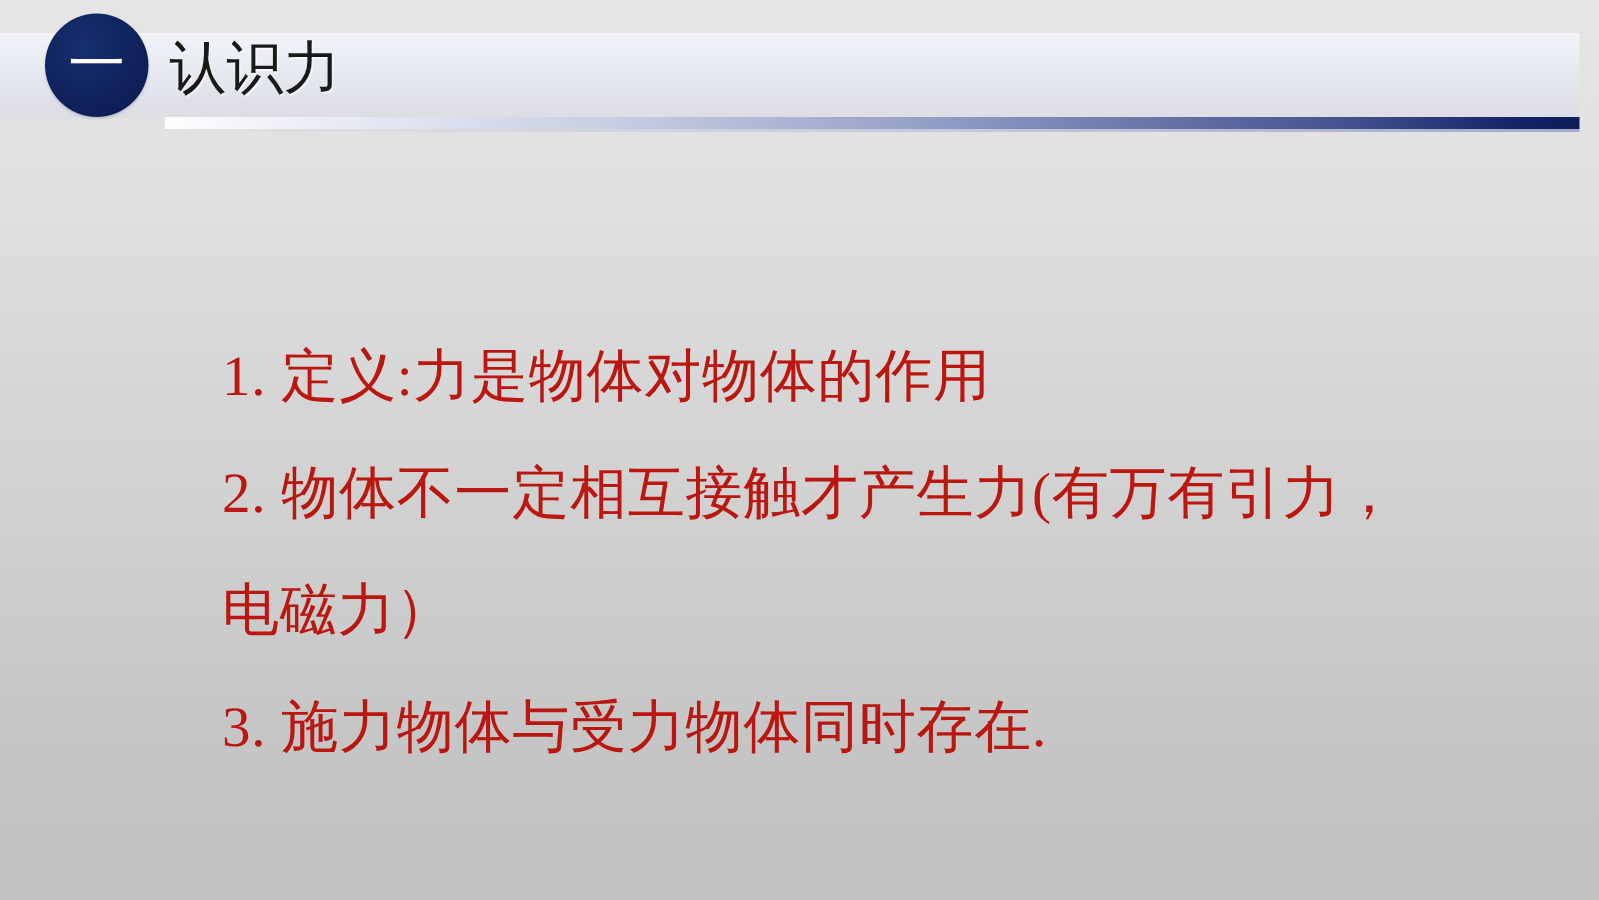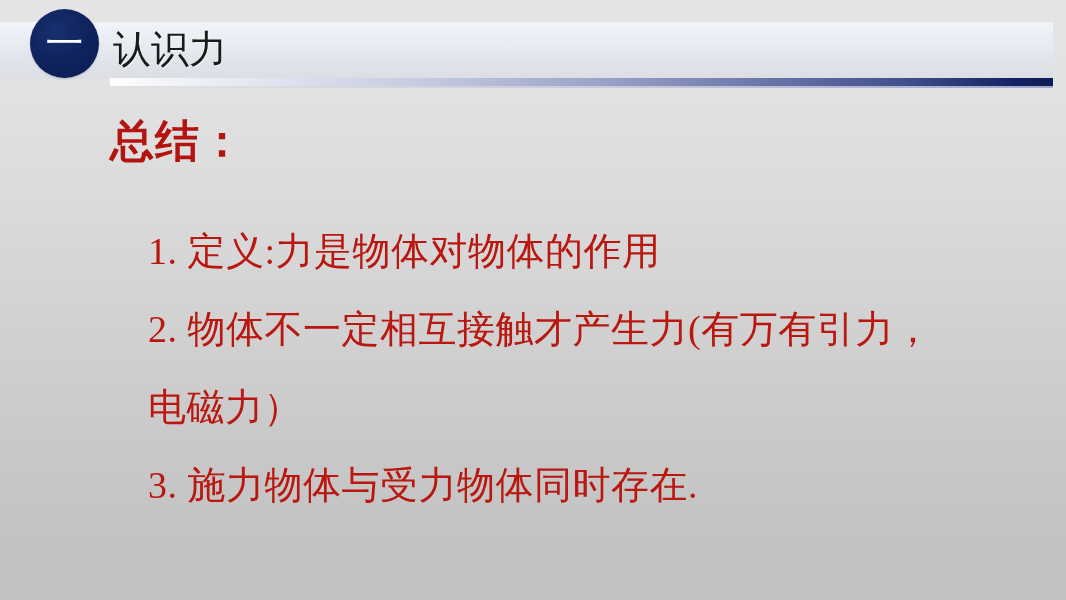--- a/index.html
+++ b/index.html
@@ -86,21 +86,21 @@
   
   #header-title {
     position: absolute;
     left: 113px;
     top: 22px;
     height: 54px;
     line-height: 54px;
     font-size: 38px;
     color: #1a1a1a;
     letter-spacing: 0px;
-    font-family: Liberation Sans, sans-serif;
+    font-family: Liberation Mono, monospace;
     text-shadow: 1px 1px 0 rgba(255,255,255,0.55);
     white-space: nowrap;
   }
 
   
   #summary-heading {
     position: absolute;
     left: 110px;
     top: 114px;
     font-size: 44px;
@@ -139,21 +139,20 @@
 
   <div id="badge">
     <div id="badge-label">一</div>
   </div>
 
   <div id="header-title">认识力</div>
 
   <div id="header-rule"></div>
   <div id="header-rule-under"></div>
 
-  <div id="summary-heading">总结：</div>
 
   <div id="summary-list">
     <div class="summary-line">1. 定义:力是物体对物体的作用</div>
     <div class="summary-line">2. 物体不一定相互接触才产生力(有万有引力，</div>
     <div class="summary-line cont">电磁力）</div>
     <div class="summary-line">3. 施力物体与受力物体同时存在.</div>
   </div>
 
 </div>
 

